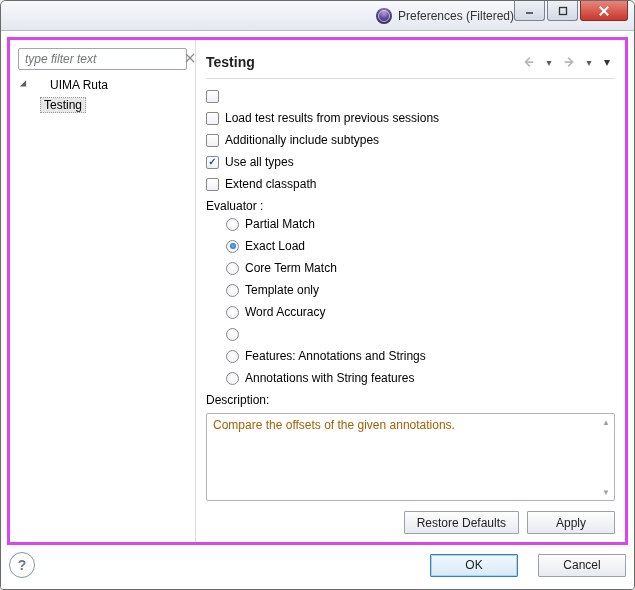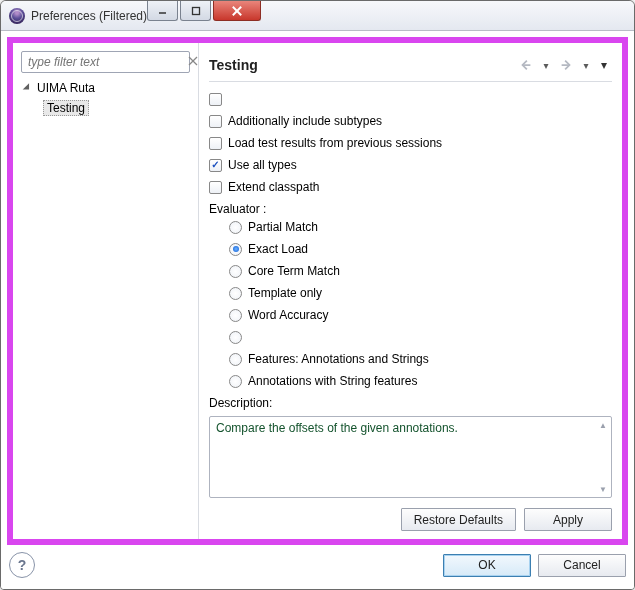--- a/index.html
+++ b/index.html
@@ -7,21 +7,21 @@
   .window {
     width: 635px; height: 590px;
     border: 1px solid #6a6a6a; border-radius: 6px 6px 4px 4px;
     background: #fff; position: relative; overflow: hidden;
     box-shadow: 0 0 4px rgba(0,0,0,0.3);
   }
   .titlebar {
     height: 30px;
     background: linear-gradient(#f7f8fb, #e4e8f0);
     border-bottom: 1px solid #b8bcc6;
-    display: flex; align-items: center; justify-content: flex-start;
+    display: flex; align-items: center; justify-content: flex-end;
     padding-left: 8px;
   }
   .title-left { display: flex; align-items: center; gap: 6px; }
   .app-icon {
     width: 16px; height: 16px; border-radius: 50%;
     background: radial-gradient(circle at 50% 30%, #b18cc9 10%, #5c4f99 40%, #2c1a4c 90%);
     position: relative;
   }
   .app-icon::after {
     content: ""; position: absolute; inset: 2px;
@@ -40,39 +40,40 @@
     width: 48px; margin-right: 6px;
     background: linear-gradient(#e9857b, #c8372c);
     border-color: #8d2e24; color: #fff;
   }
   .dlg-body {
     position: absolute; top: 30px; left: 0; right: 0; bottom: 0;
     padding: 6px; background:#fff;
   }
   .content-area {
     position: absolute; top: 6px; left: 6px; right: 6px; bottom: 44px;
-    border: 6px solid #d946ef; background:#fff; display:flex;
+    border: 3px solid #d946ef; background:#fff; display:flex;
   }
   .left-panel {
     width: 186px; border-right: 1px solid #d9dce2; padding: 8px;
   }
   .filter-input-wrap {
     border: 1px solid #9fa5b4; border-radius: 2px;
     display: flex; align-items: center; padding: 1px 4px; height: 22px;
     background:#fff;
   }
   .filter-input {
     flex: 1; border: none; outline: none; color: #888; font-style: italic;
     background: transparent;
   }
   .clear-icon { width: 16px; color: #888; text-align: center; }
   .tree { margin-top: 6px; }
   .tree-row {
     display: flex; align-items: center; height: 18px; padding-left: 2px;
     cursor: default;
+    gap: 16px;
   }
   .tree-row.child { padding-left: 22px; margin-top: 2px; }
   .tree-expander {
     width: 12px; height: 12px; margin-right: 2px; position: relative;
   }
   .tree-expander::before {
     content: ""; position: absolute; left: 2px; top: 1px;
     border-left: 5px solid #606060; border-top: 5px solid transparent; border-bottom: 5px solid transparent;
     transform: rotate(45deg) scale(0.9);
   }
@@ -111,21 +112,21 @@
   .focused-label { outline:1px dotted #777; outline-offset:1px; padding:0 2px; }
   .section-label { margin-top:6px; margin-bottom:2px; }
   .radios { padding-left: 20px; }
   .desc-area {
     flex:1; display:flex; flex-direction:column; margin-top:4px;
   }
   .textarea-wrap {
     flex:1; border:1px solid #aeb3bf; border-radius:2px; position:relative; min-height:80px;
   }
   .textarea-content {
-    position:absolute; top:4px; left:6px; right:18px; color:#14532d;
+    position:absolute; top:4px; left:6px; right:18px; color:#a16207;
   }
   .scroll-gutter {
     position:absolute; top:0; right:0; bottom:0; width:16px;
     display:flex; flex-direction:column; justify-content:space-between;
     color:#9aa0ad;
   }
   .mini-btn { height:16px; display:flex; align-items:center; justify-content:center; font-size:8px; }
   .panel-btn-row { display:flex; justify-content:flex-end; gap:8px; padding-top:10px; }
   .btn {
     min-width:88px; height:23px; padding:0 12px;
@@ -141,21 +142,21 @@
   .dlg-footer {
     position:absolute; left:6px; right:6px; bottom:6px; height:36px;
     display:flex; align-items:center; justify-content:space-between;
     padding: 0 2px;
   }
   .help-icon {
     width:26px; height:26px; border-radius:50%; border:1.5px solid #8893a8;
     display:flex; align-items:center; justify-content:center; color:#6a768e;
     font-weight:bold; font-size:14px; background:#fff;
   }
-  .footer-btns { display:flex; gap:7px; }
+  .footer-btns { display:flex; gap:20px; }
 </style>
 </head>
 <body>
 
 <div class="window">
 
   <div class="titlebar">
     <div class="title-left">
       <div class="app-icon"></div>
       <span class="title-text">Preferences (Filtered)</span>
@@ -226,25 +227,25 @@
           </div>
         </div>
         <div class="separator"></div>
 
         <div class="checks" id="checks-container">
             <div class="check-row">
               <span class="chk"></span>
             </div>
             <div class="check-row">
               <span class="chk"></span>
+              <span>Load test results from previous sessions</span>
+            </div>
+            <div class="check-row">
+              <span class="chk"></span>
               <span>Additionally include subtypes</span>
-            </div>
-            <div class="check-row">
-              <span class="chk"></span>
-              <span>Load test results from previous sessions</span>
             </div>
             <div class="check-row">
               <span class="chk checked"></span>
               <span>Use all types</span>
             </div>
             <div class="check-row">
               <span class="chk"></span>
               <span>Extend classpath</span>
             </div>
           </div>

